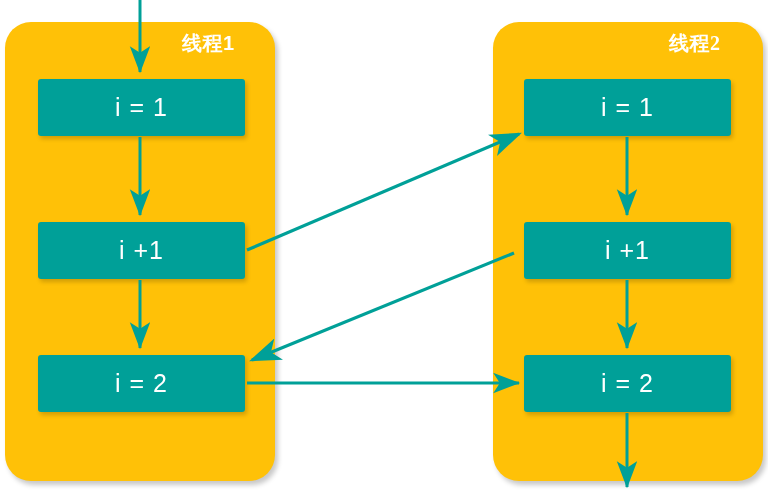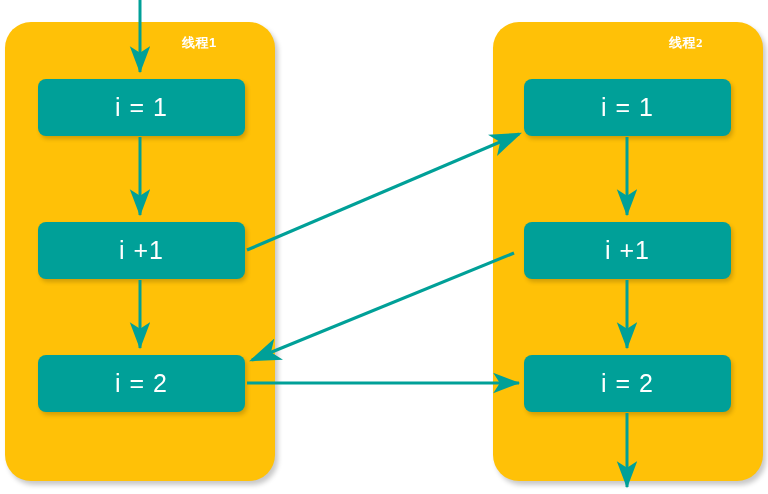--- a/index.html
+++ b/index.html
@@ -23,28 +23,28 @@
   }
   .thread-panel {
     position: absolute;
     border-radius: 26px;
     box-shadow: 3px 4px 5px rgba(0,0,0,0.22);
   }
   .thread-label {
     position: absolute;
     color: #ffffff;
     font-weight: bold;
-    font-size: 13px;
+    font-size: 20px;
     line-height: 24px;
     letter-spacing: 0.5px;
     white-space: nowrap;
   }
   .step-box {
     position: absolute;
-    border-radius: 8px;
+    border-radius: 3px;
     box-shadow: 2px 3px 4px rgba(0,0,0,0.18);
     display: flex;
     align-items: center;
     justify-content: center;
   }
   .step-label {
     color: #ffffff;
     font-size: 25px;
     font-weight: normal;
     line-height: 1;

